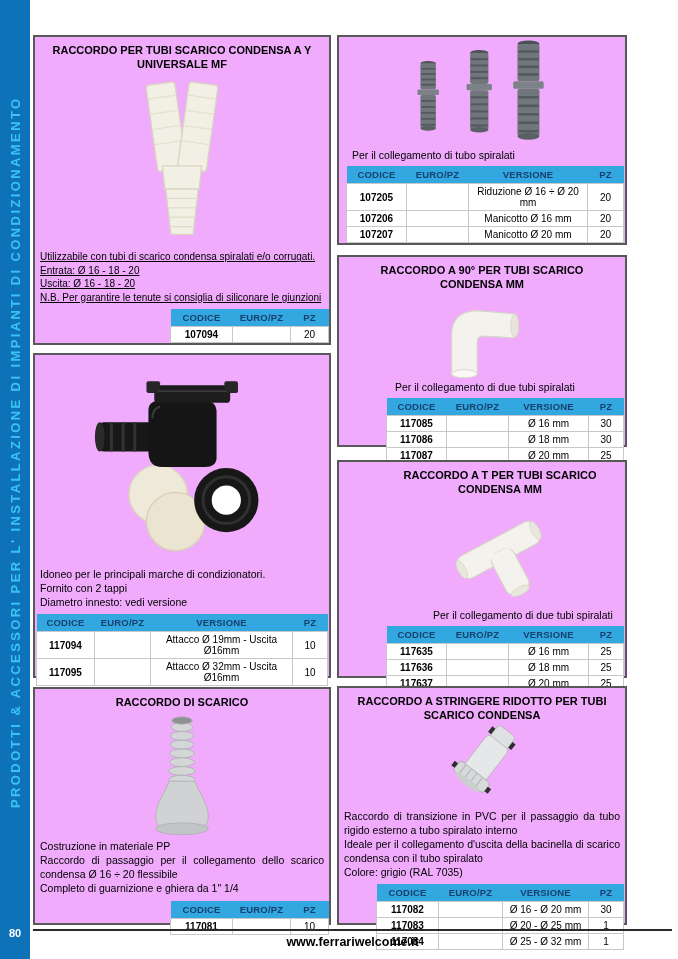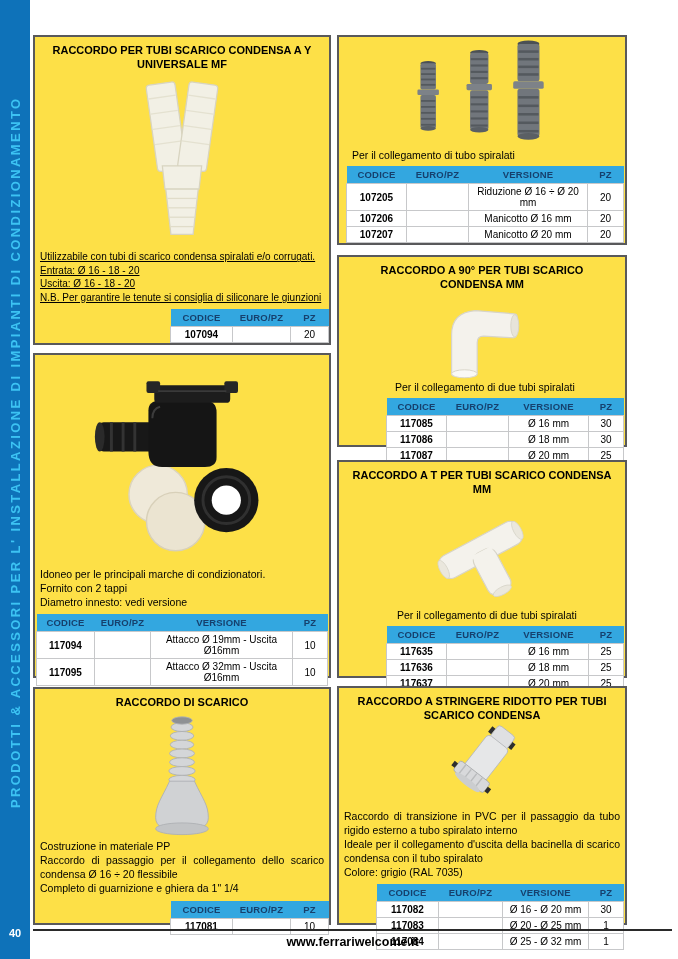--- a/index.html
+++ b/index.html
@@ -9,21 +9,21 @@
   
   .sidebar { position:absolute; left:0; top:0; width:30px; height:959px; background:#0E72B9; }
   .sidebar-label { position:absolute; left:0; top:0; width:30px; height:905px;
     display:flex; align-items:center; justify-content:center;
     writing-mode:vertical-rl; transform:rotate(180deg);
     font-weight:bold; font-size:13px; letter-spacing:2.4px; color:#3CC3F3; white-space:nowrap; }
   .pagenum { position:absolute; bottom:20px; left:0; width:30px; text-align:center;
     color:#fff; font-weight:bold; font-size:11px; }
 
   
-  .box { position:absolute; background:#fde047; border:2px solid #59595B;
+  .box { position:absolute; background:#f0abfc; border:2px solid #59595B;
     display:flex; flex-direction:column; }
   .box-title { font-weight:bold; font-size:11px; text-align:center;
     padding:6px 10px 0; line-height:1.3; }
   .fig { display:flex; justify-content:center; }
   .spacer { flex:1; }
   .desc { font-size:10px; line-height:1.34; padding:0 5px; }
   .desc.just { text-align:justify; }
   .desc-line.nowrap { white-space:nowrap; overflow:hidden;text-decoration:underline; }
   .note { font-size:10.5px; }
 
@@ -38,35 +38,35 @@
   .t3 { width:158px; }
   .t4a { width:278px; margin-right:1px; }
   .t4b { width:238px; margin-right:1px; }
   .t4full { width:calc(100% - 2px); margin-left:1px; margin-right:1px; }
   .t4d { width:248px; margin-right:1px; }
 
   #box-y        { left:33px;  top:35px;  width:298px; height:310px; }
   #box-mm       { left:337px; top:35px;  width:290px; height:210px; }
   #box-pipa     { left:33px;  top:353px; width:298px; height:325px; }
   #box-deg90    { left:337px; top:255px; width:290px; height:192px; }
-  #box-t        { left:337px; top:460px; width:290px; height:218px; }
+  #box-t        { left:337px; top:460px; width:290px; height:218px;padding-left:36px; }
   #box-scarico  { left:33px;  top:687px; width:298px; height:238px; }
   #box-stringere{ left:337px; top:686px; width:290px; height:239px; }
 
   
   .footer-line { position:absolute; left:33px; top:929px; width:639px; height:2px; background:#2A2A2A; }
   .footer-url { position:absolute; left:33px; top:935px; width:639px; text-align:center;
     font-weight:bold; font-size:12.5px; }
 </style>
 </head>
 <body>
 
 <div class="sidebar">
   <div class="sidebar-label">PRODOTTI &amp; ACCESSORI PER L' INSTALLAZIONE DI IMPIANTI DI CONDIZIONAMENTO</div>
-  <div class="pagenum">40</div>
+  <div class="pagenum">80</div>
 </div>
 
 <div class="box" id="box-y">
   <div class="box-title">RACCORDO PER TUBI SCARICO CONDENSA A Y UNIVERSALE MF</div>
   <div class="fig" style="margin-top:6px">
     <svg width="140" height="158" viewBox="0 0 150 185">
       <g fill="#F2F0E5" stroke="#D8D4C0" stroke-width="1.5">
         <g transform="rotate(-8 57 60)">
           <rect x="40" y="6" width="34" height="102" rx="4"></rect>
           <line x1="41" y1="22" x2="73" y2="22" stroke="#E4E1D0"></line>

